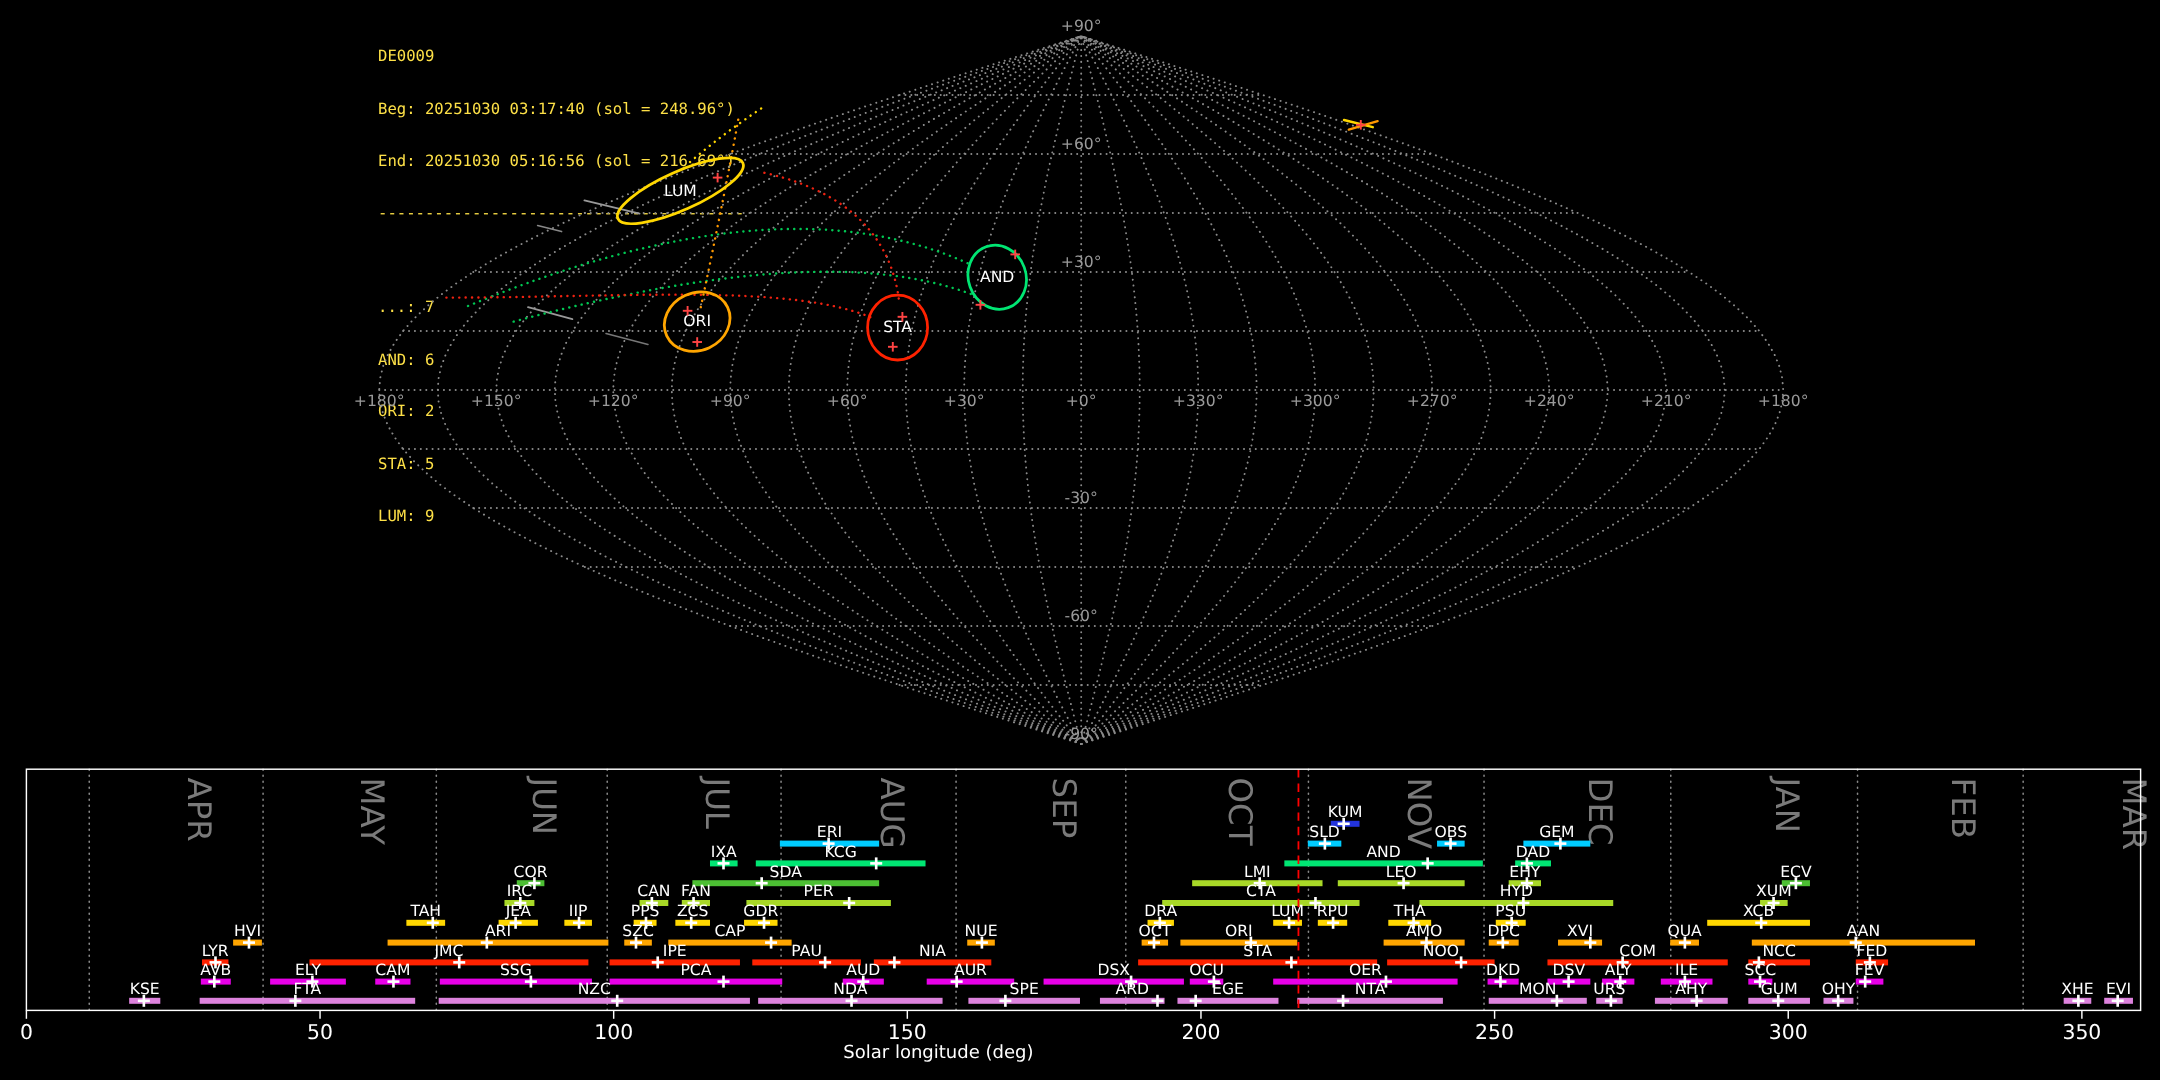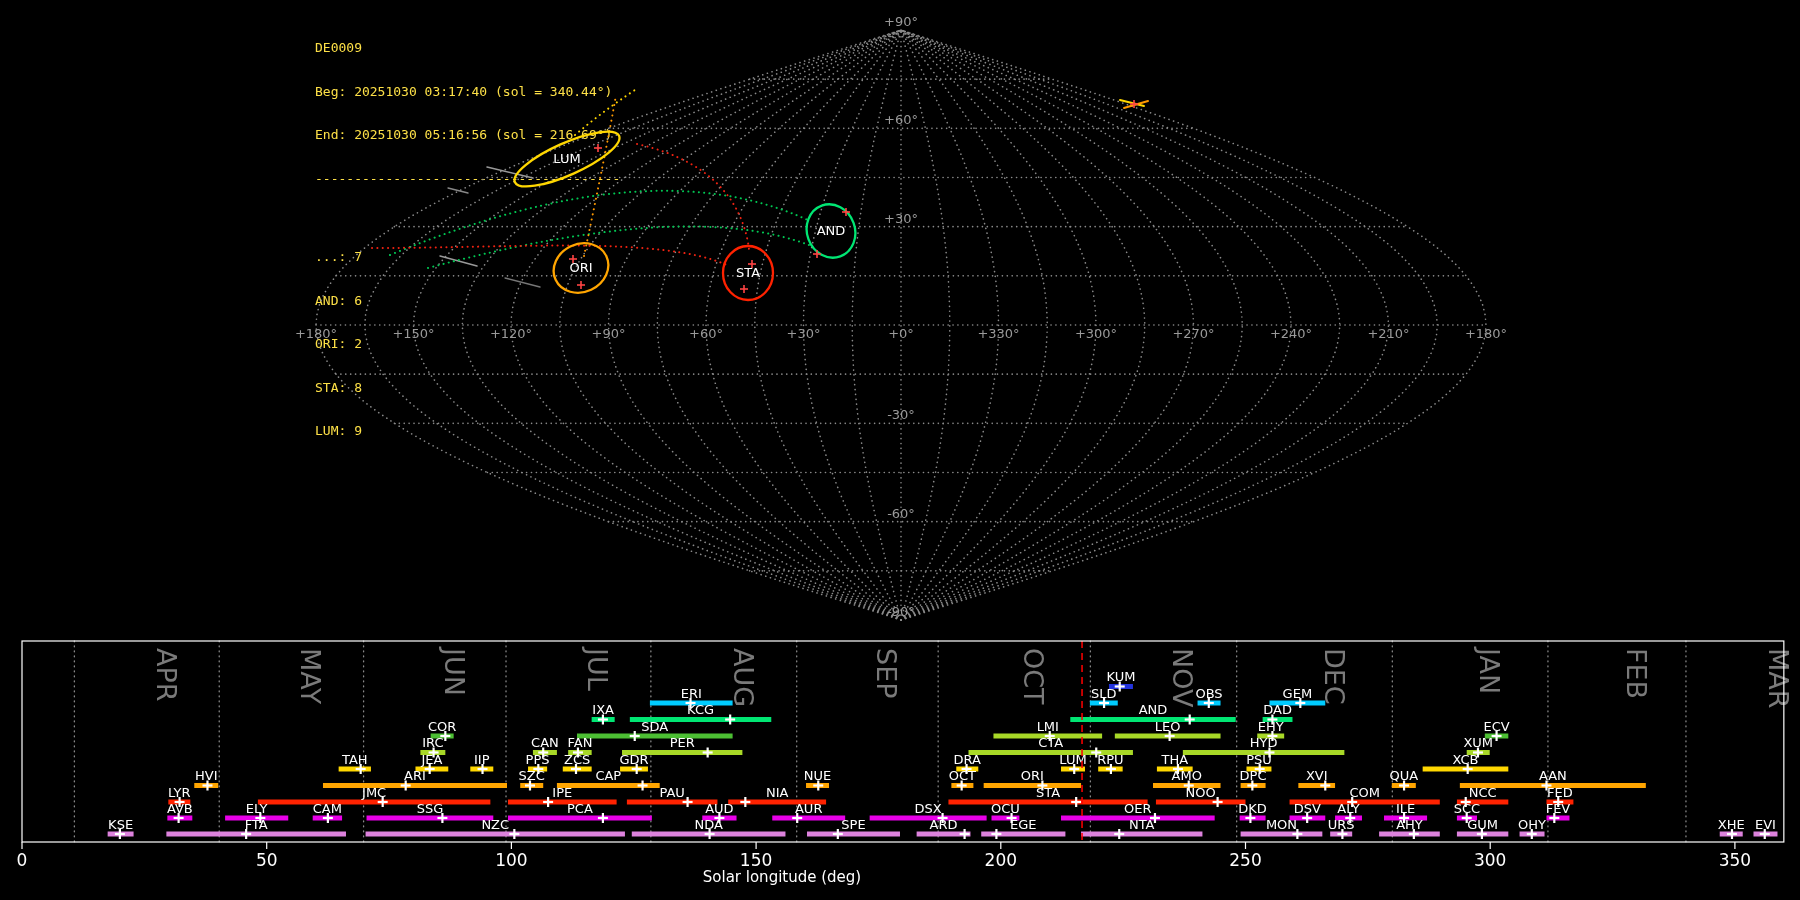--- a/index.html
+++ b/index.html
@@ -14,28 +14,28 @@
   .xaxis-title{position:absolute;left:0;top:868px;width:1564px;text-align:center;
                color:#fff;font-size:15px;font-family:"DejaVu Sans",sans-serif;}
 </style>
 </head>
 <body>
 
 <div class="stage">
 
   <div class="obs-header">
     <div>DE0009</div>
-    <div>Beg: 20251030 03:17:40 (sol = 340.44°)</div>
+    <div>Beg: 20251030 03:17:40 (sol = 248.96°)</div>
     <div>End: 20251030 05:16:56 (sol = 216.69°)</div>
     <div class="sep">---------------------------------------</div>
     <div class="gap"></div>
     <div>...: 7</div>
     <div>AND: 6</div>
     <div>ORI: 2</div>
-    <div>STA: 8</div>
+    <div>STA: 5</div>
     <div>LUM: 9</div>
   </div>
 
   <svg id="skymap" width="1800" height="640" viewBox="0 0 1800 640">
       <line x1="749.5908586150254" y1="570.8333333333334" x2="1052.4091413849746" y2="570.8333333333334" fill="none" stroke="#8a8a8a" stroke-width="1.6" stroke-dasharray="0.1 4.8" stroke-linecap="round"></line>
       <line x1="608.5" y1="521.6666666666666" x2="1193.5" y2="521.6666666666666" fill="none" stroke="#8a8a8a" stroke-width="1.6" stroke-dasharray="0.1 4.8" stroke-linecap="round"></line>
       <line x1="487.34253300586965" y1="472.5" x2="1314.6574669941303" y2="472.5" fill="none" stroke="#8a8a8a" stroke-width="1.6" stroke-dasharray="0.1 4.8" stroke-linecap="round"></line>
       <line x1="394.3751387861034" y1="423.3333333333333" x2="1407.6248612138966" y2="423.3333333333333" fill="none" stroke="#8a8a8a" stroke-width="1.6" stroke-dasharray="0.1 4.8" stroke-linecap="round"></line>
       <line x1="335.933391620895" y1="374.1666666666667" x2="1466.066608379105" y2="374.1666666666667" fill="none" stroke="#8a8a8a" stroke-width="1.6" stroke-dasharray="0.1 4.8" stroke-linecap="round"></line>
       <line x1="316" y1="325" x2="1486" y2="325" fill="none" stroke="#8a8a8a" stroke-width="1.6" stroke-dasharray="0.1 4.8" stroke-linecap="round"></line>

